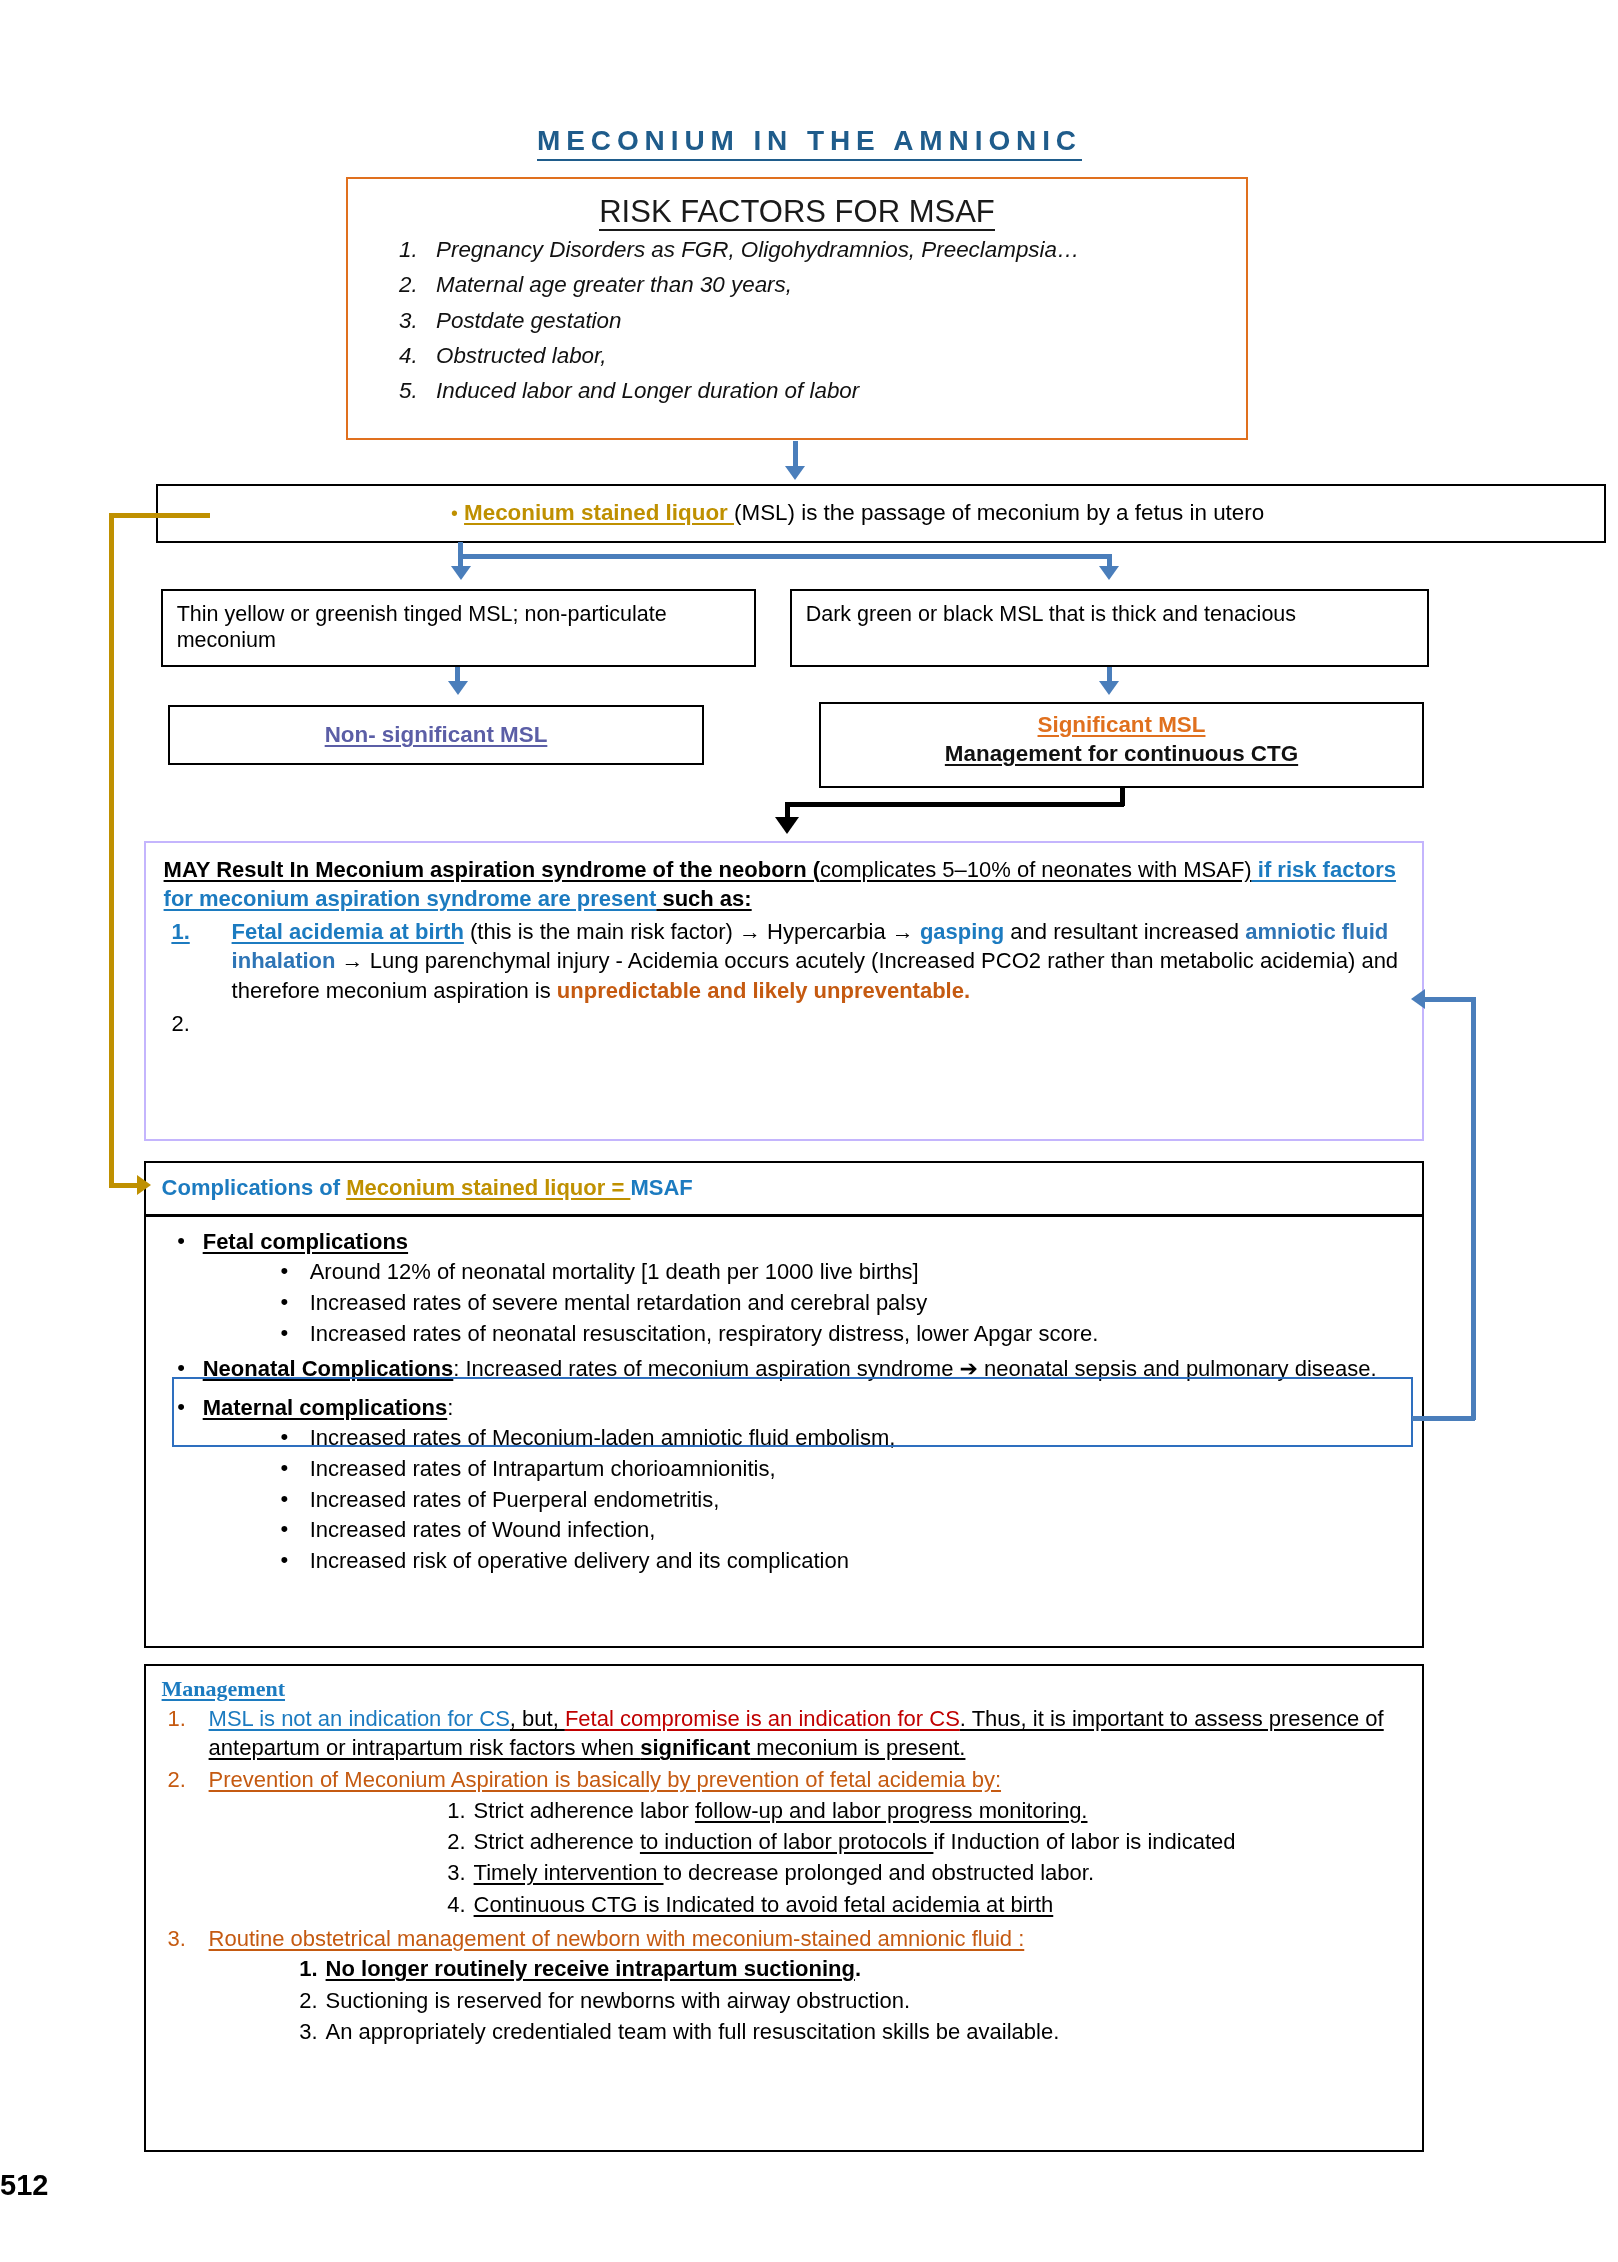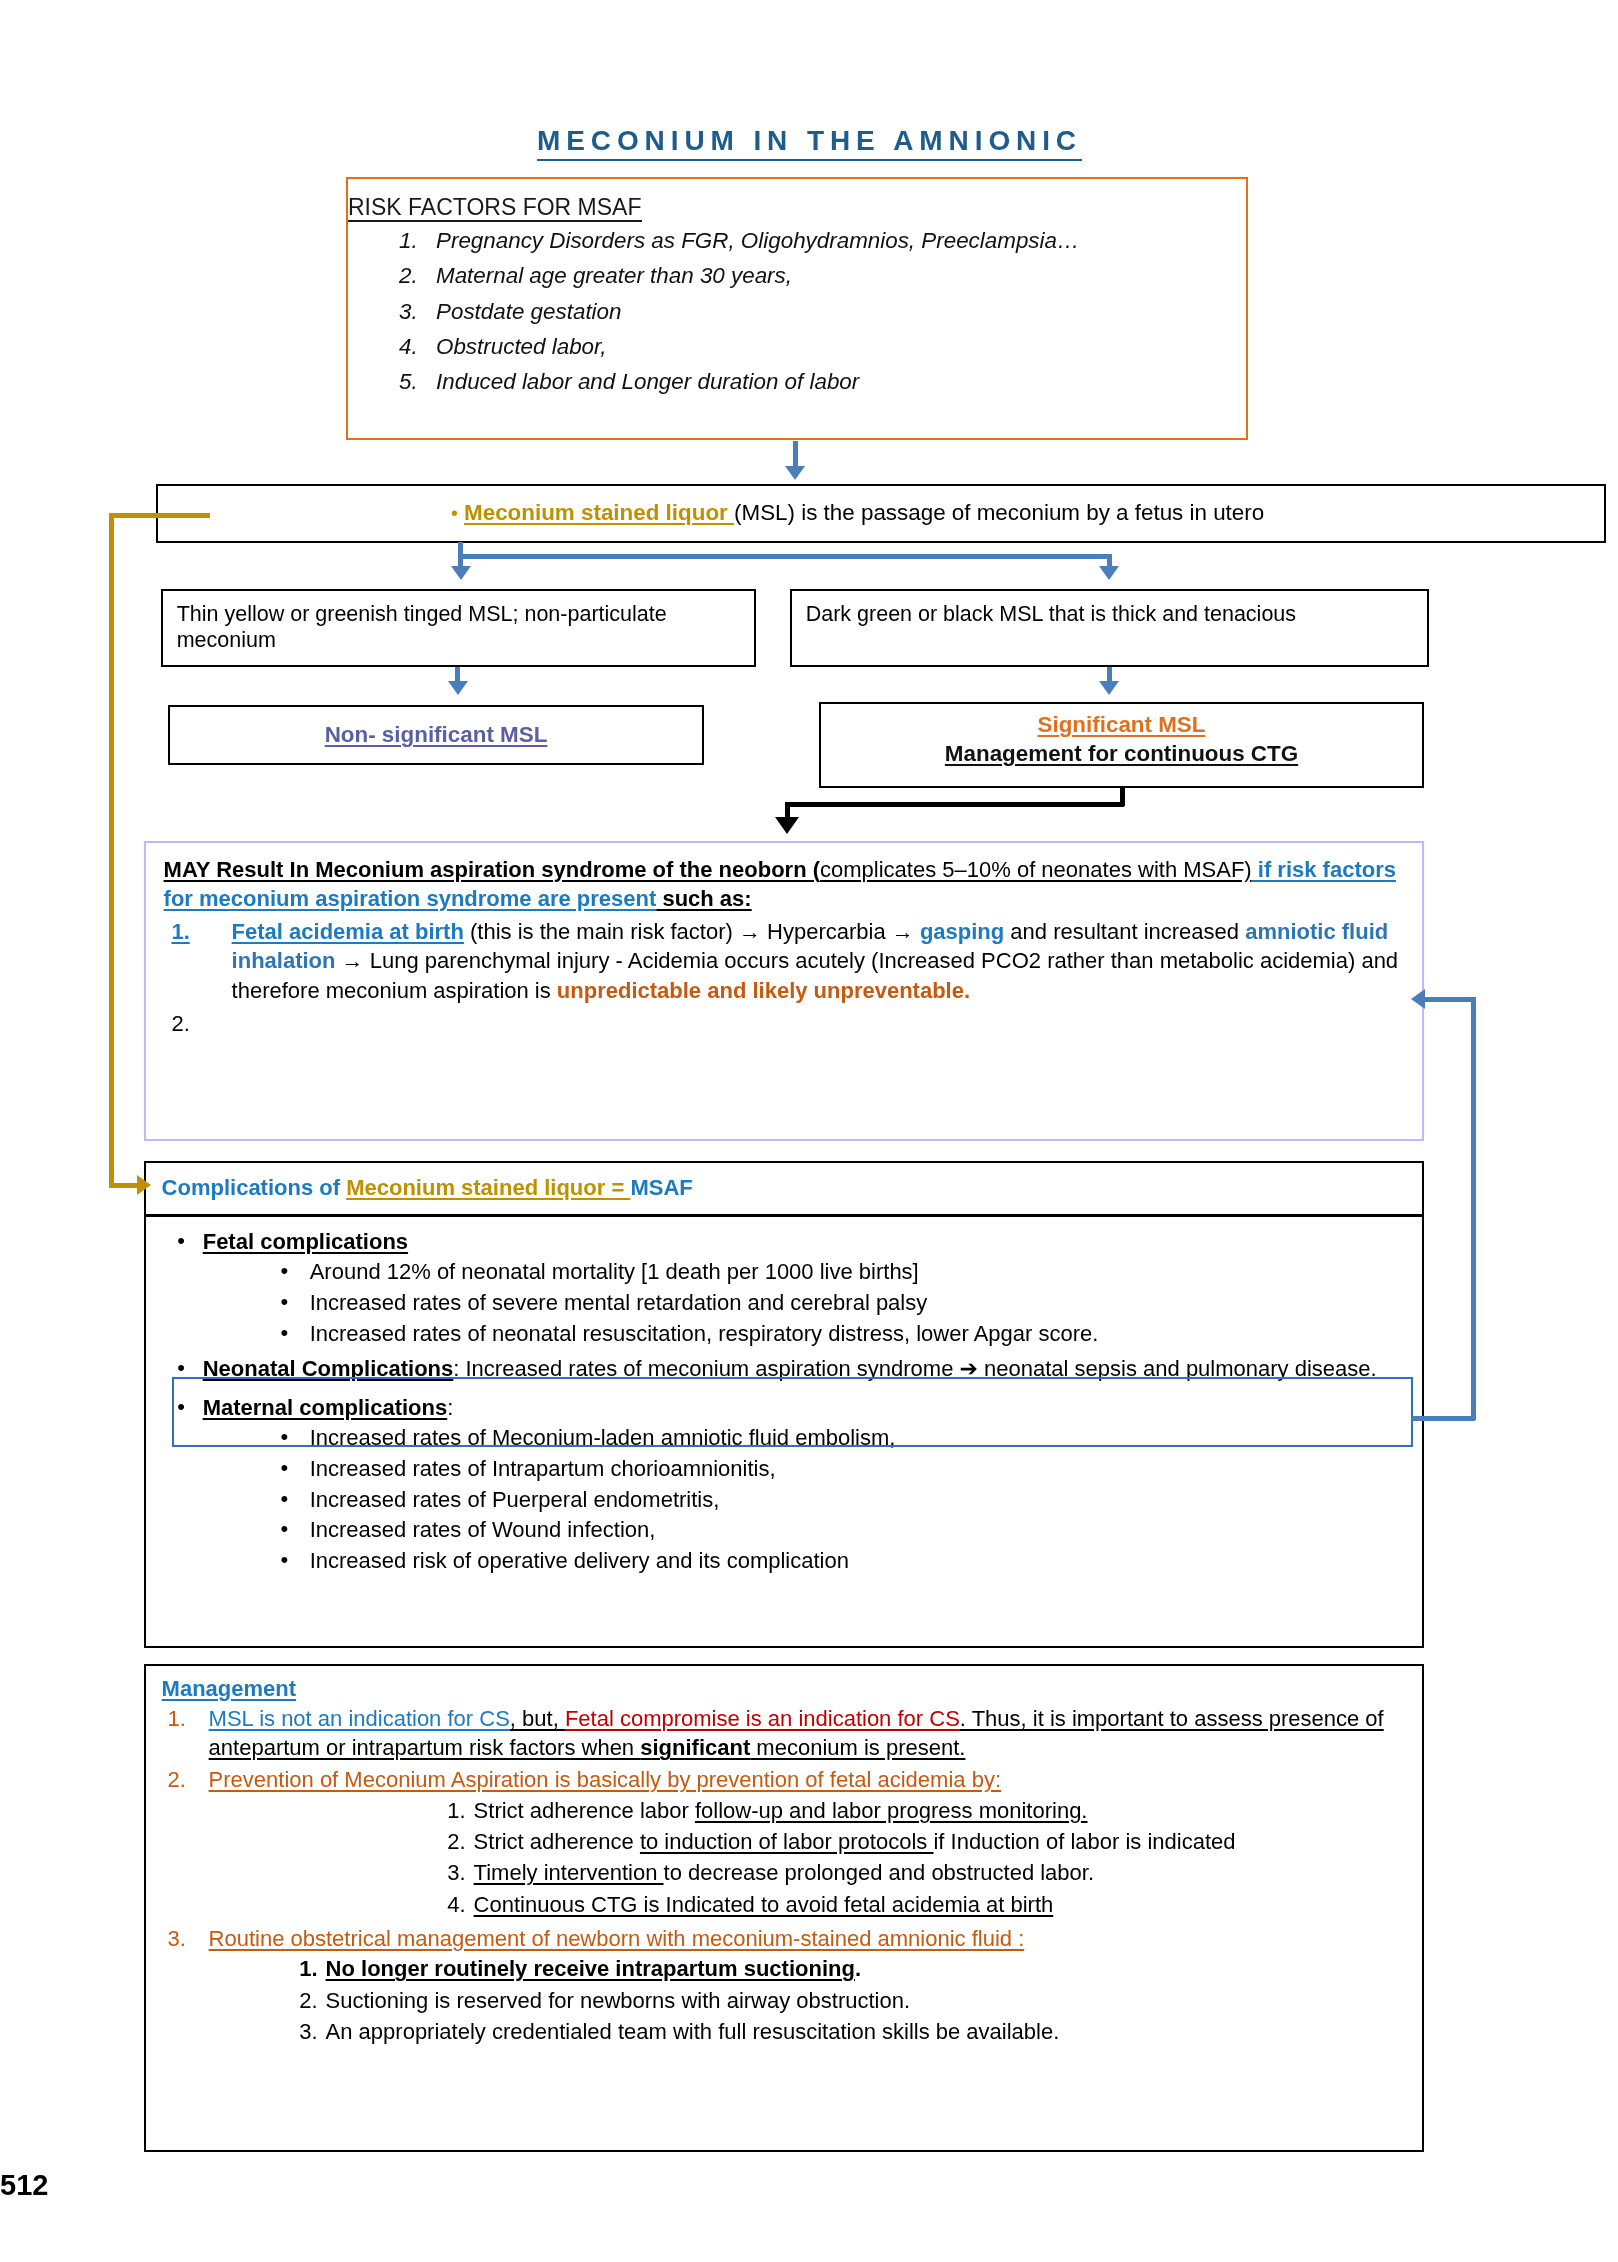--- a/index.html
+++ b/index.html
@@ -22,21 +22,21 @@
   
   .box{position:absolute;box-sizing:border-box;background:#fff;}
   .bk{border:2.9px solid #000;}
   .org{border:2.9px solid #E0701E;}
   .red{border:2px solid #c4b5fd;}
   .blu{border:2.9px solid #2E6FBF;}
 
   
   #risk-box{left:346px;top:177px;width:902px;height:263px;}
   .rf-title{
-    text-align:left;font-size:23px;margin-top:14.6px;color:#1a1a1a;
+    text-align:center;font-size:31px;margin-top:14.6px;color:#1a1a1a;
   }
   .rf-title span{border-bottom:2px solid #1a1a1a;}
   .rf-list{margin:9.8px 0 0 0;padding:0;list-style:none;}
   .rf-list li{
     font-style:italic;font-size:22.4px;line-height:1.0;
     margin:0 0 12.7px 0;padding-left:88px;position:relative;color:#111;
     font-family:"Liberation Sans", sans-serif;
   }
   .rf-list li .num{position:absolute;left:51px;font-style:italic;}
 
@@ -86,21 +86,21 @@
   .cl>li>.b{position:absolute;left:17.6px;top:-1px;}
   .cl2{list-style:none;margin:0;padding:0;}
   .cl2>li{font-size:22px;line-height:1.40;position:relative;padding-left:43px;}
   .cl2>li>.b{position:absolute;left:13.7px;top:-1px;}
   .sub-wrap{margin-left:64px;}
   #neo-hl{position:absolute;left:172px;top:1377px;width:1241px;height:70px;}
 
   
   #mgmt-box{left:144px;top:1664px;width:1280px;height:488px;padding:9.8px 15.6px 0 15.6px;}
   .mg-title{font-size:22px;font-weight:bold;color:#1C7BC0;text-decoration:underline;
-            text-underline-offset:2.9px;}
+            text-underline-offset:2.9px;font-family:Liberation Serif, serif;}
   .mg-ol{list-style:none;margin:2px 0 0 0;padding:0;}
   .mg-ol>li{font-size:22px;line-height:1.35;position:relative;padding-left:47px;margin-top:2px;}
   .mg-ol>li>.n{position:absolute;left:5.9px;}
   .red-t{color:#C00000;}
   .mg-sub{list-style:none;margin:0 0 0 0;padding:0;}
   .mg-sub>li{font-size:22px;line-height:1.42;position:relative;padding-left:0;}
   .mg-sub.lvl-a{margin-left:265px;}
   .mg-sub.lvl-b{margin-left:117px;}
   .mg-sub>li>.n{position:absolute;left:-51px;width:43px;text-align:right;}
 

